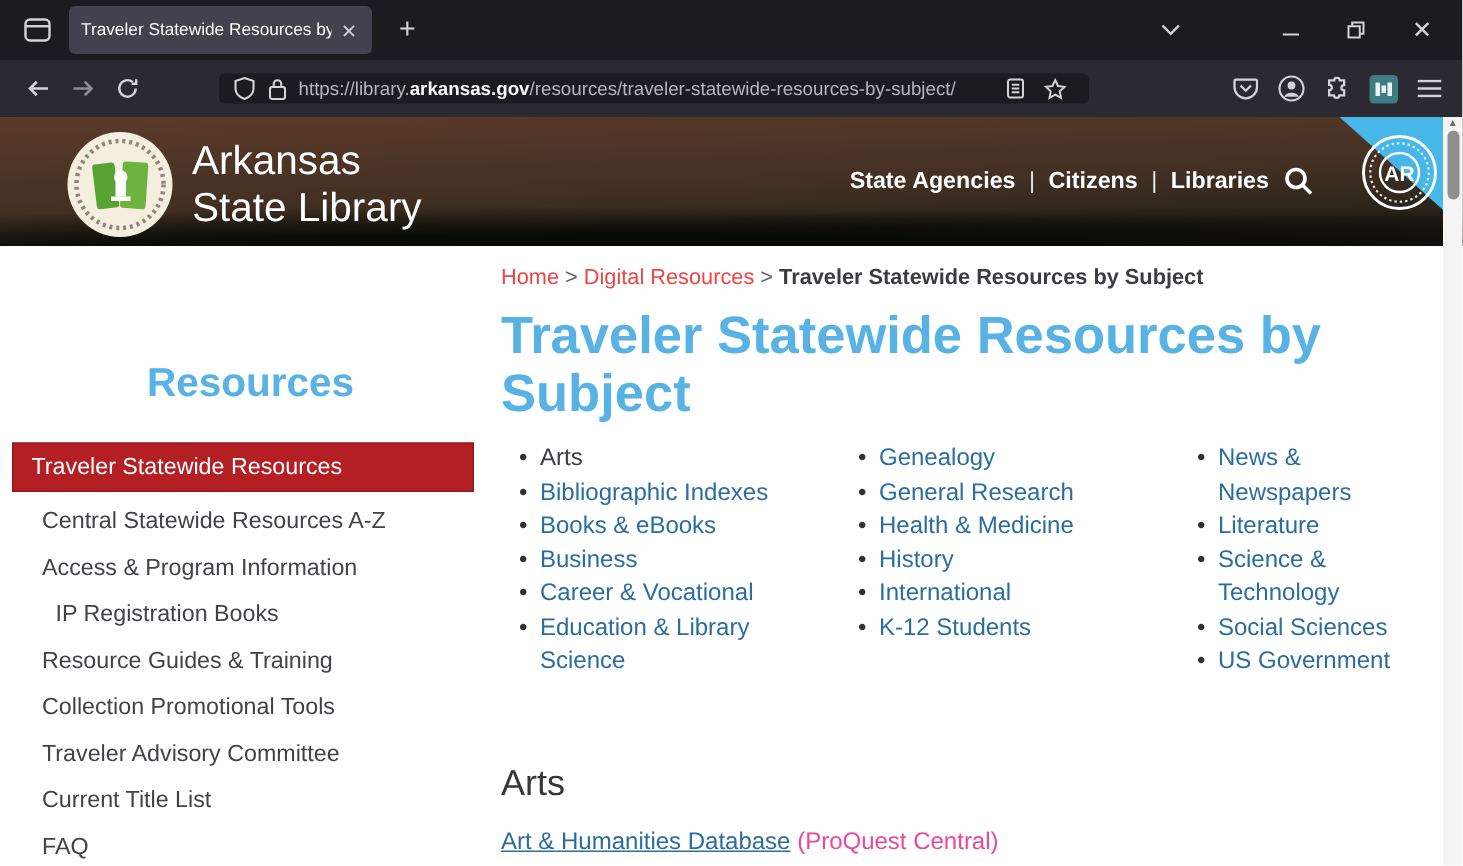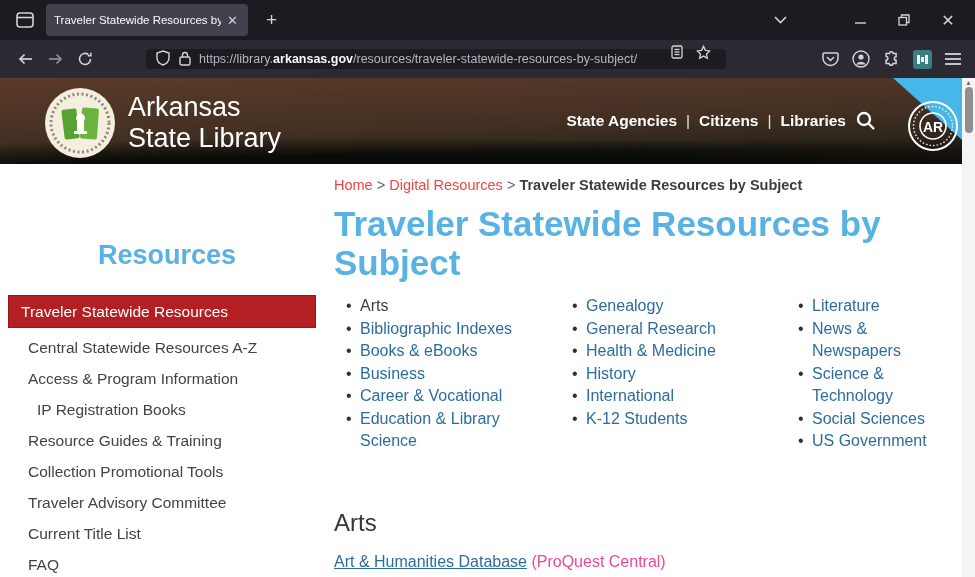--- a/index.html
+++ b/index.html
@@ -18,21 +18,21 @@
   .tab-close { margin-left:4px; color:#cfcfd8; font-size:13px; line-height:1; padding:2px; }
   .newtab { color:#d4d4d8; font-size:19px; margin-left:12px; padding:0 6px; }
   .tabbar-right { margin-left:auto; display:flex; align-items:center; margin-right:12px; }
   .winbtn { width:30px; display:flex; justify-content:center; color:#d4d4d8; }
   .alltabs { margin-right:36px; }
   .winbtn + .winbtn { margin-left:14px; }
 
   .toolbar { height:38px; background:#2b2a33; display:flex; align-items:center; padding:0 10px; }
   .navbtn { width:30px; height:28px; display:flex; align-items:center; justify-content:center; border-radius:4px; }
   .urlbar { width:580px; height:20px; margin-left:46px; background:#1c1b22; border-radius:4px;
-    display:flex; align-items:flex-end; padding:3px 10px; }
+    display:flex; align-items:center; padding:3px 10px; }
   .url-text { font-size:12.5px; color:#b6b6be; margin-left:8px; white-space:nowrap; overflow:hidden; flex:1; }
   .url-text b { color:#f9f9fb; font-weight:bold; }
   .urlbar .navbtn { width:26px; }
   .toolbar-right { margin-left:auto; display:flex; align-items:center; gap:13px; margin-right:4px; }
   .ext-teal { width:19px; height:19px; border-radius:3px; background:#3c7c82;
     display:flex; align-items:center; justify-content:center; gap:1.5px; }
   .ext-teal i { display:block; width:2.5px; background:#eaf4f4; }
 
   
   .site-header { position:relative; height:86px; overflow:hidden;
@@ -43,21 +43,21 @@
   }
   .brand { position:absolute; left:128px; top:14px; color:#fff; font-size:27px; line-height:31px; }
   .seal { position:absolute; left:44px; top:9px; }
   .header-nav { position:absolute; right:100px; top:33px; display:flex; align-items:center;
     color:#fff; font-size:15.5px; font-weight:bold; }
   .header-nav .sep { margin:0 9px; font-weight:normal; color:#e8e8e8; }
   .header-nav .hn-item { cursor:pointer; }
   .hn-search { margin-left:10px; display:flex; align-items:center; }
   .corner-triangle { position:absolute; right:0; top:0; width:82px; height:92px;
     background:#47b7e9; clip-path:polygon(0 0, 100% 0, 100% 80%); }
-  .ar-badge { position:absolute; right:16px; top:22px; }
+  .ar-badge { position:absolute; right:16px; top:11px; }
 
   
   .content { position:relative; height:409px; background:#fff; }
   .sidebar { position:absolute; left:0; top:0; width:334px; }
   .sidebar-heading { margin-top:76px; text-align:center; color:#58b2e3; font-size:27px; font-weight:bold; }
   .sidebar-menu { margin-top:24px; }
   .side-item { margin:0 18px 0 8px; padding:6.5px 0 6.5px 20px; font-size:15.5px; color:#404347; cursor:pointer; }
   .side-item.active { background:#b41f24; border:1px solid #94191d; color:#fff; padding-left:12px; margin-bottom:4px; }
   .side-item.indent { padding-left:29px; }
 
@@ -271,22 +271,22 @@
         </ul>
       <ul>
           <li class="subj-link">Genealogy</li>
           <li class="subj-link">General Research</li>
           <li class="subj-link">Health &amp; Medicine</li>
           <li class="subj-link">History</li>
           <li class="subj-link">International</li>
           <li class="subj-link">K-12 Students</li>
         </ul>
       <ul>
+          <li class="subj-link">News &amp; Newspapers</li>
           <li class="subj-link">Literature</li>
-          <li class="subj-link">News &amp; Newspapers</li>
           <li class="subj-link">Science &amp; Technology</li>
           <li class="subj-link">Social Sciences</li>
           <li class="subj-link">US Government</li>
         </ul>
     </div>
     <h2 class="section-heading">Arts</h2>
     <div class="first-entry">
       <span class="entry-link">Art &amp; Humanities Database</span><span class="entry-suffix"> (ProQuest Central)</span>
     </div>
   </div>

